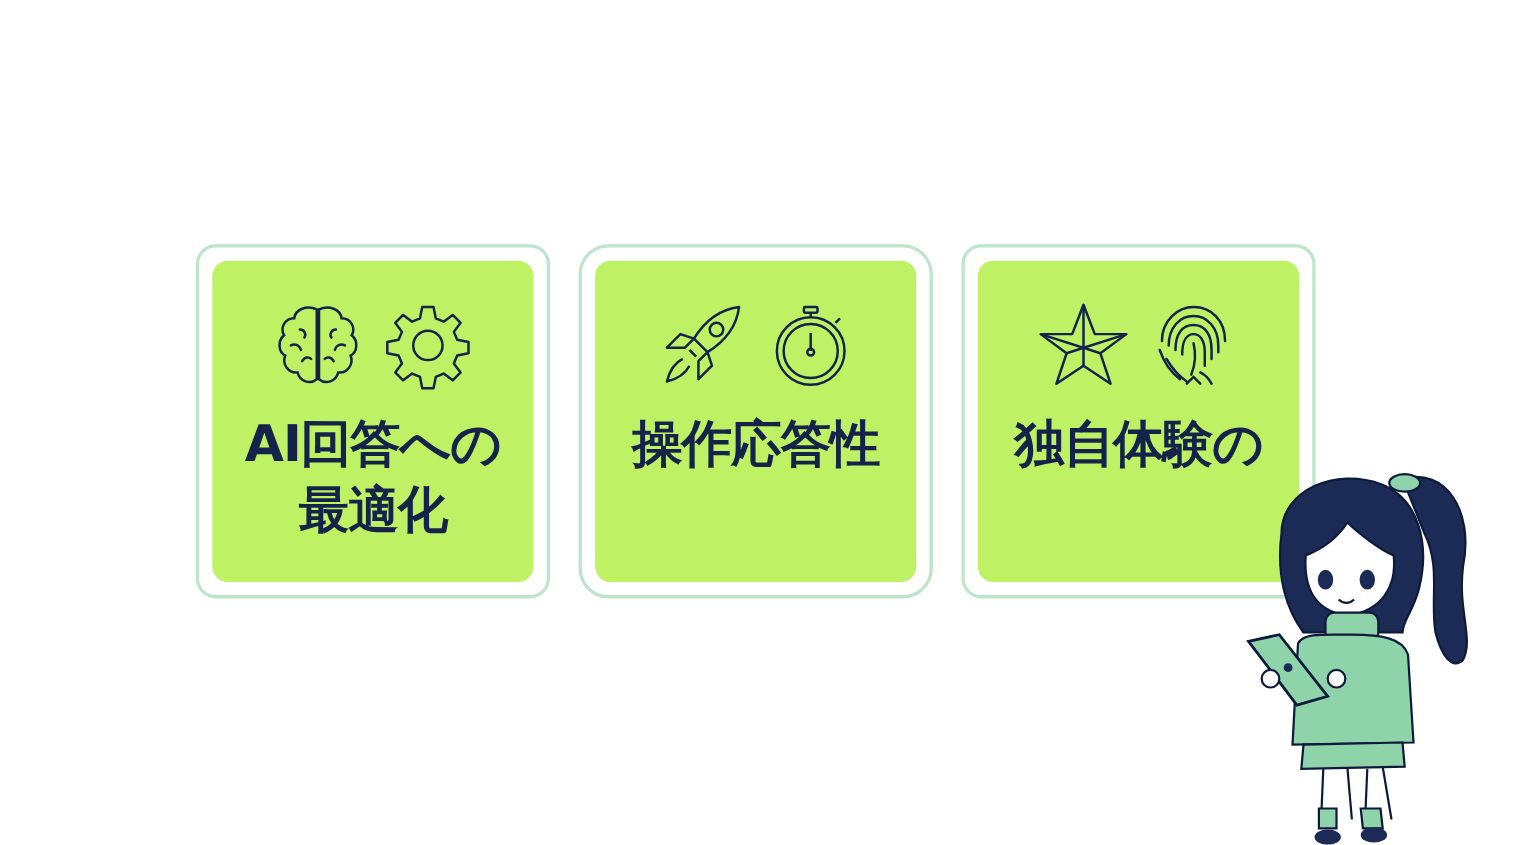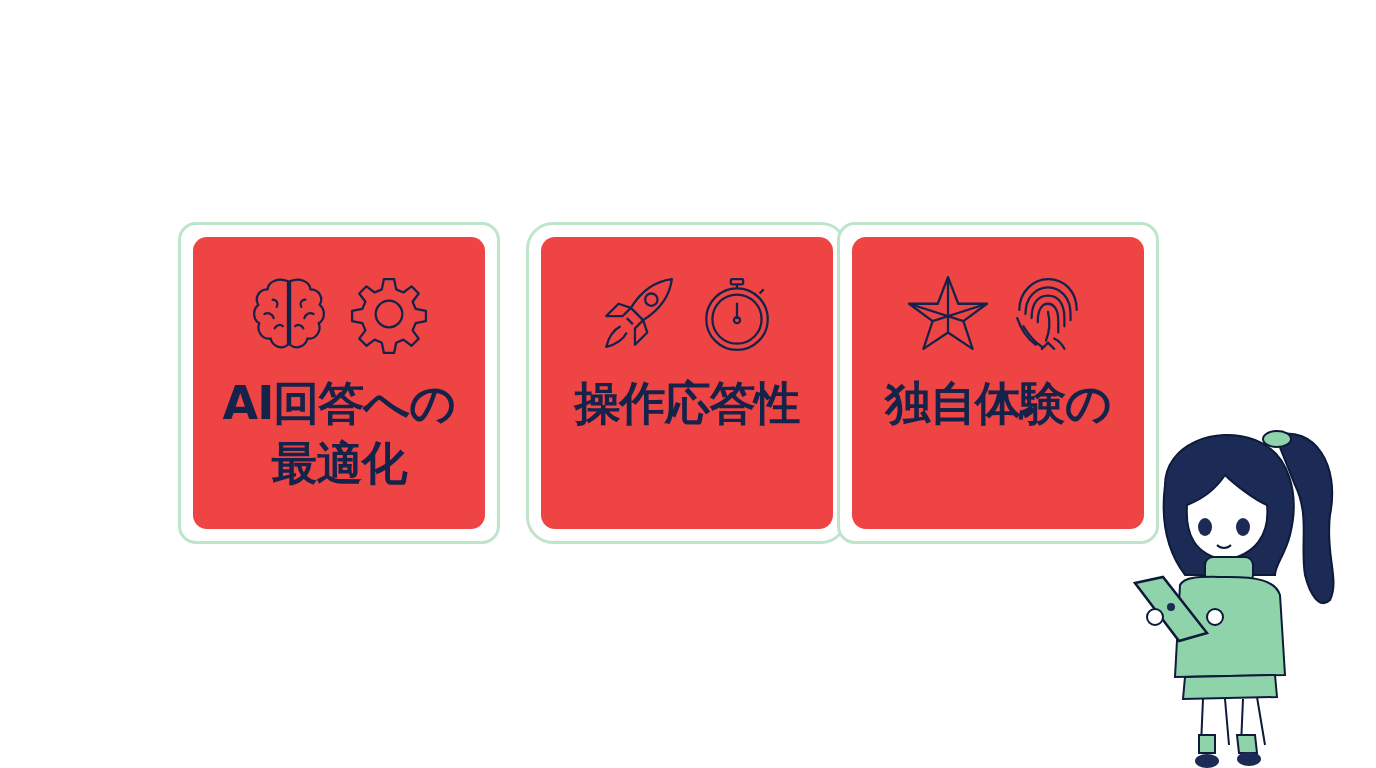--- a/index.html
+++ b/index.html
@@ -1,21 +1,21 @@
 <!DOCTYPE html>
 <html><head>
 <meta charset="utf-8">
 <style>
   html, body { margin:0; padding:0; }
   body { width:1376px; height:768px; background:#ffffff; position:relative; overflow:hidden;
          font-family:"DejaVu Sans", sans-serif; }
   .card { position:absolute; top:222px; width:322px; height:322px; box-sizing:border-box;
           border:3px solid #bfe4cc; border-radius:18px; background:#ffffff; }
   .card-inner { position:absolute; left:12px; top:12px; right:12px; bottom:12px;
-                background:#ef4444; border-radius:14px; }
+                background:#bef264; border-radius:14px; }
   .icons { position:absolute; top:36px; left:0; right:0; display:flex; justify-content:center; gap:18px; }
   .icons svg { width:82px; height:82px; }
   .label { position:absolute; top:136px; left:0; right:0; text-align:center; color:#15224a;
            font-weight:bold; font-size:46px; line-height:60px; letter-spacing:-1px; }
   .girl { position:absolute; left:1125px; top:405px; width:235px; height:363px; }
 </style>
 </head>
 <body>
 
 <div class="card" style="left:178px;">
@@ -57,21 +57,21 @@
         <path d="M40 29 V45"></path>
         <circle cx="40" cy="46" r="3"></circle>
       </svg>
     </div>
     <div class="label">
       <div>操作応答性</div>
     </div>
   </div>
 </div>
 
-<div class="card" style="left:837px;padding-left:16px;">
+<div class="card" style="left:874px;padding-left:16px;">
   <div class="card-inner">
     <div class="icons">
       <svg viewBox="0 0 80 80" fill="none" stroke="#15224a" stroke-width="2.2" stroke-linejoin="round">
         <path d="M40 4 L50 30 L78 30 L55 47 L64 74 L40 58 L16 74 L25 47 L2 30 L30 30 Z"></path>
         <path d="M40 4 L40 58 M2 30 L55 47 M78 30 L25 47"></path>
       </svg>
       <svg viewBox="0 0 80 80" fill="none" stroke="#15224a" stroke-width="2.2" stroke-linecap="round">
         <path d="M12 36 C12 18 26 6 40 6 C56 6 68 18 68 36"></path>
         <path d="M18 40 C18 24 28 14 40 14 C52 14 62 24 62 40 V46"></path>
         <path d="M24 44 C24 30 30 22 40 22 C50 22 56 30 56 44 V52"></path>

